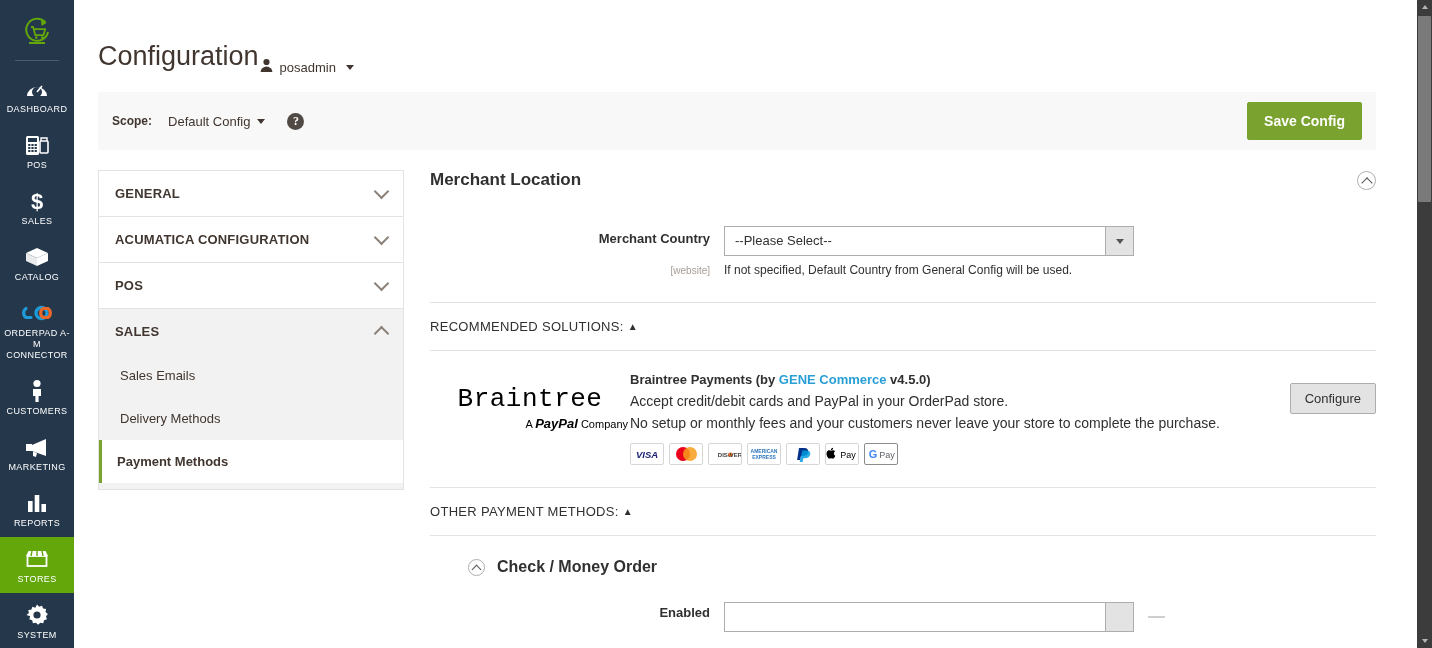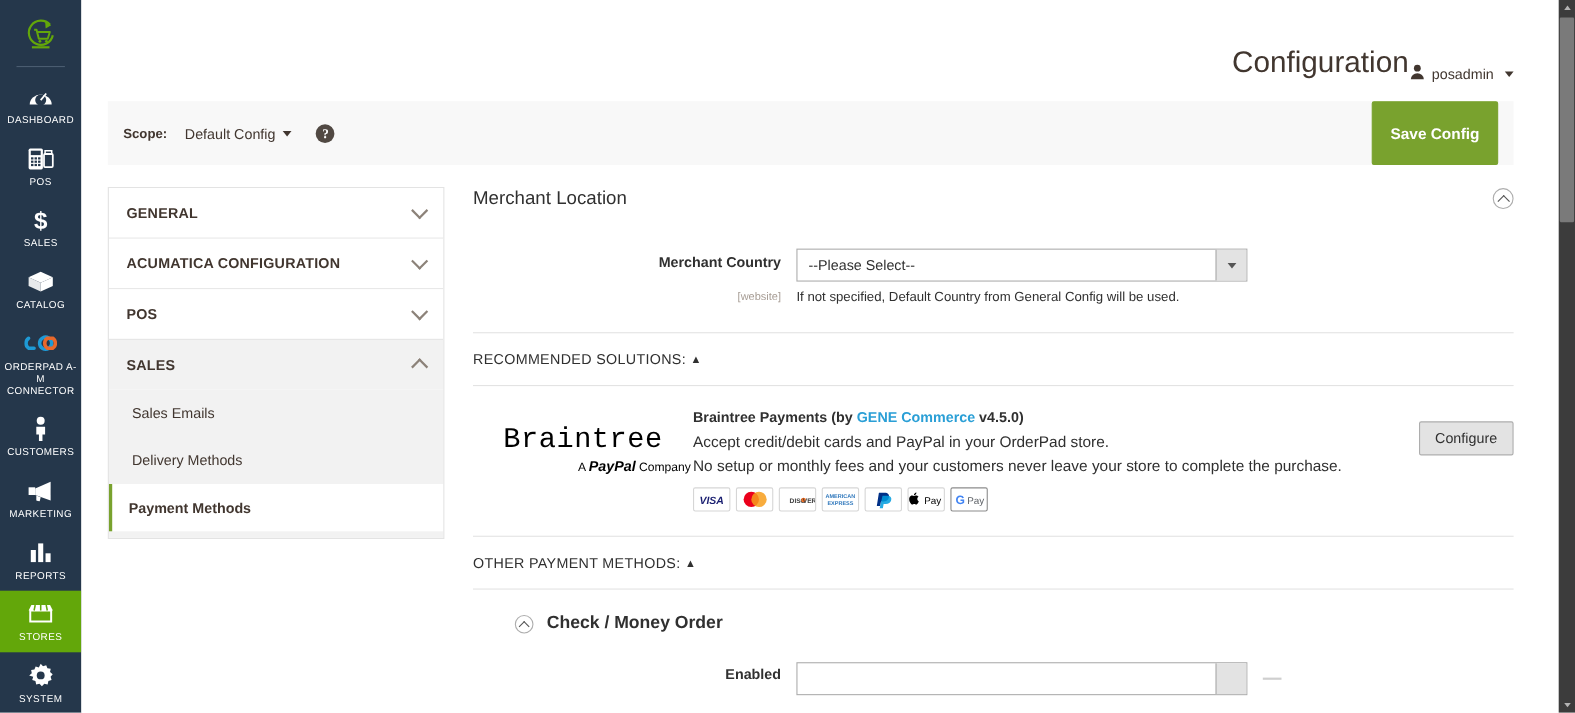--- a/index.html
+++ b/index.html
@@ -72,24 +72,24 @@
   .main {
     flex: 1 1 auto;
     height: 648px;
     background: #ffffff;
     position: relative;
     overflow: hidden;
   }
 
   
   .page-header {
-    padding: 40px 56px 0 24px;
+    padding: 40px 44px 0 24px;
     display: flex;
     align-items: flex-start;
-    justify-content: flex-end;
+    justify-content: flex-start;
   }
   .page-title {
     font-size: 27px;
     font-weight: 400;
     color: #41362f;
     line-height: 32px;
     margin: 0;
     font-family: "Liberation Sans", sans-serif;
   }
   .admin-user {
@@ -109,20 +109,21 @@
     display: inline-block;
     margin-left: 4px;
   }
 
   
   .page-actions {
     margin: 16px 56px 0 24px;
     background: #f8f8f8;
     height: 58px;
     display: flex;
+    align-items: center;
     justify-content: space-between;
     padding: 0 14px 0 14px;
   }
   .scope-group {
     display: flex;
     align-items: center;
     gap: 10px;
     font-size: 12px;
     color: #41362f;
   }
@@ -230,21 +231,21 @@
   }
   .fieldset-head {
     display: flex;
     align-items: center;
     justify-content: space-between;
     padding-bottom: 8px;
   }
   .fieldset-title {
     font-size: 17px;
     color: #303030;
-    font-weight: 400;
+    font-weight: 700;
     margin: 0;
   }
   .circle-toggle {
     width: 19px; height: 19px;
     border-radius: 50%;
     border: 1px solid #adadad;
     position: relative;
     cursor: pointer;
     flex: 0 0 19px;
   }

